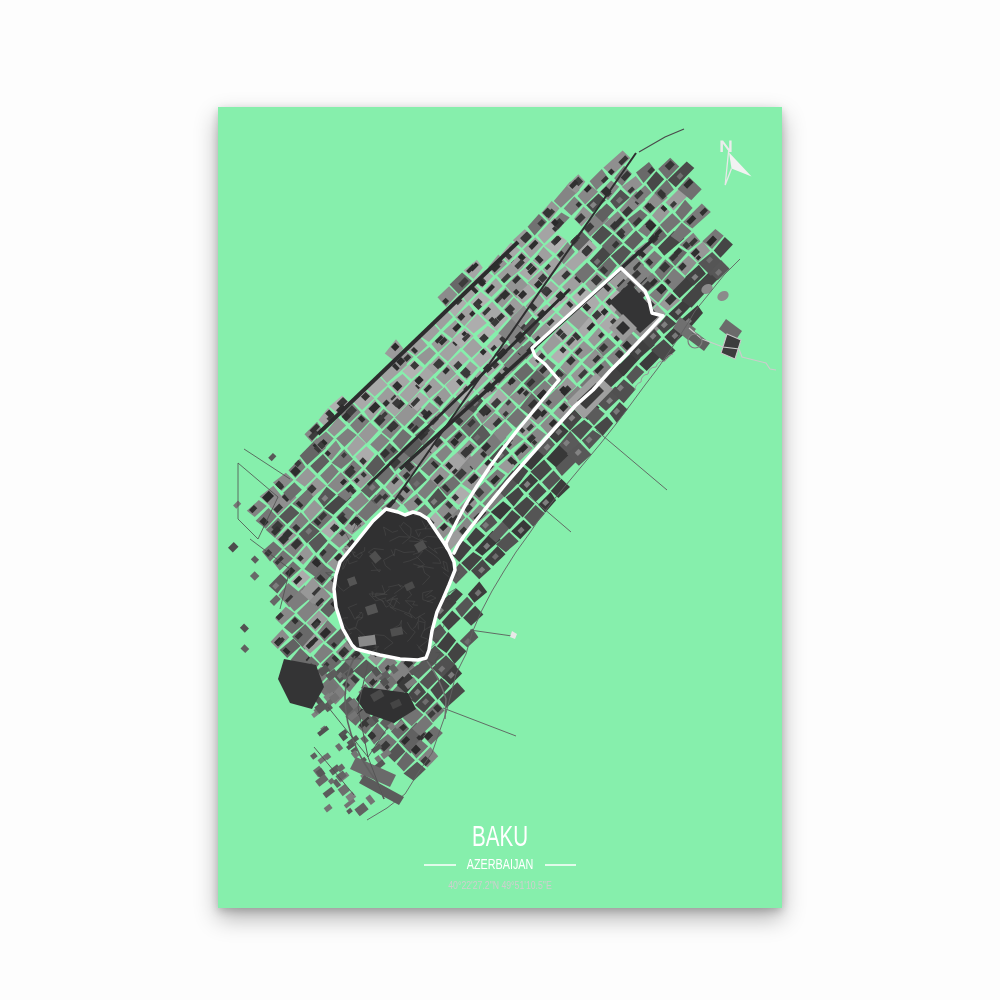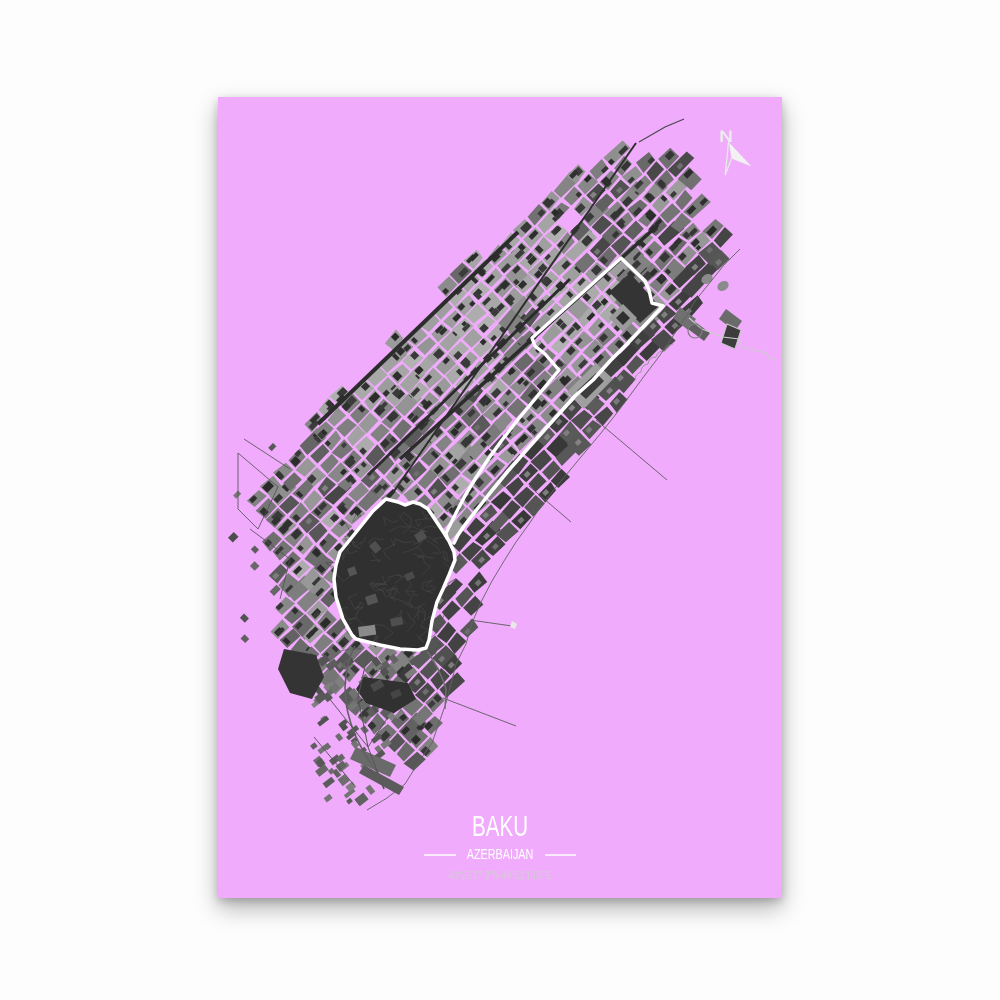--- a/index.html
+++ b/index.html
@@ -1,15 +1,15 @@
 <!DOCTYPE html>
 <html><head><meta charset="utf-8">
 <style>
 html,body{margin:0;padding:0;width:1000px;height:1000px;background:#fdfdfd;font-family:"Liberation Sans",sans-serif;-webkit-font-smoothing:antialiased;}
-#poster{position:absolute;left:218px;top:97px;width:564px;height:801px;background:#f0abfc;box-shadow:0 10px 22px rgba(0,0,0,.30),0 3px 8px rgba(0,0,0,.18);}
+#poster{position:absolute;left:218px;top:107px;width:564px;height:801px;background:#86efac;box-shadow:0 10px 22px rgba(0,0,0,.30),0 3px 8px rgba(0,0,0,.18);}
 </style></head>
 <body>
 
 <div id="poster">
 
 <svg width="564" height="801" viewBox="0 0 564 801">
 
 <g>
 <polygon points="52.6,534.8 64.3,522.3 71.3,530.2 59.8,542.1" fill="#8b8b8b"></polygon>
 <polygon points="56.0,535.4 61.4,529.9 65.6,534.0 60.1,539.6" fill="#2a2a2a"></polygon>

